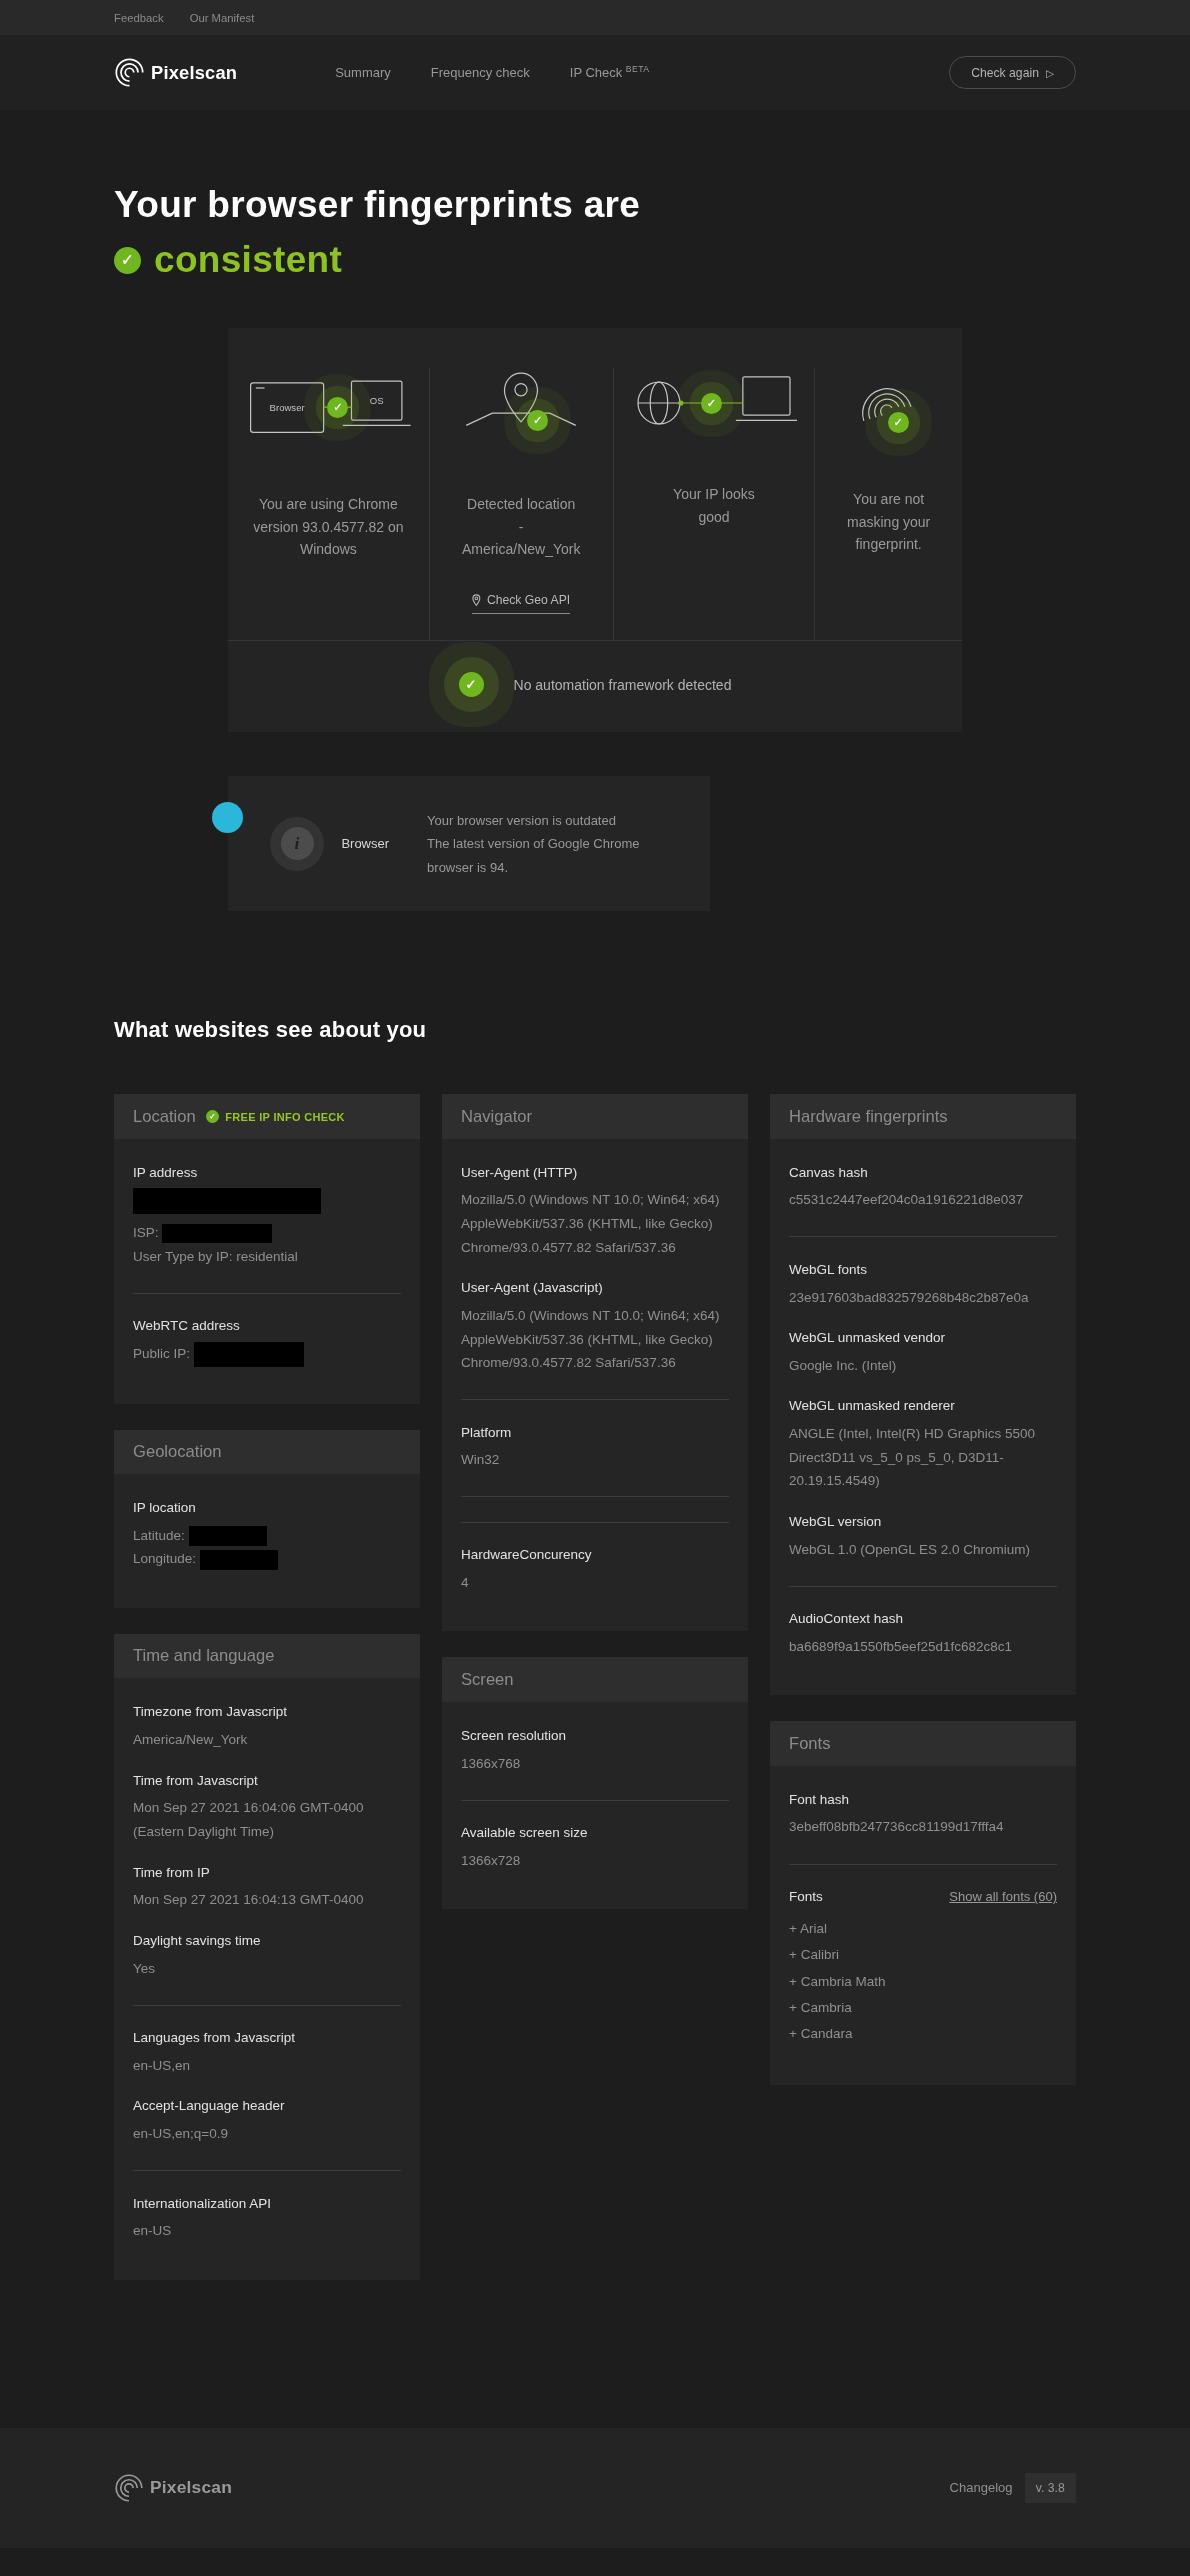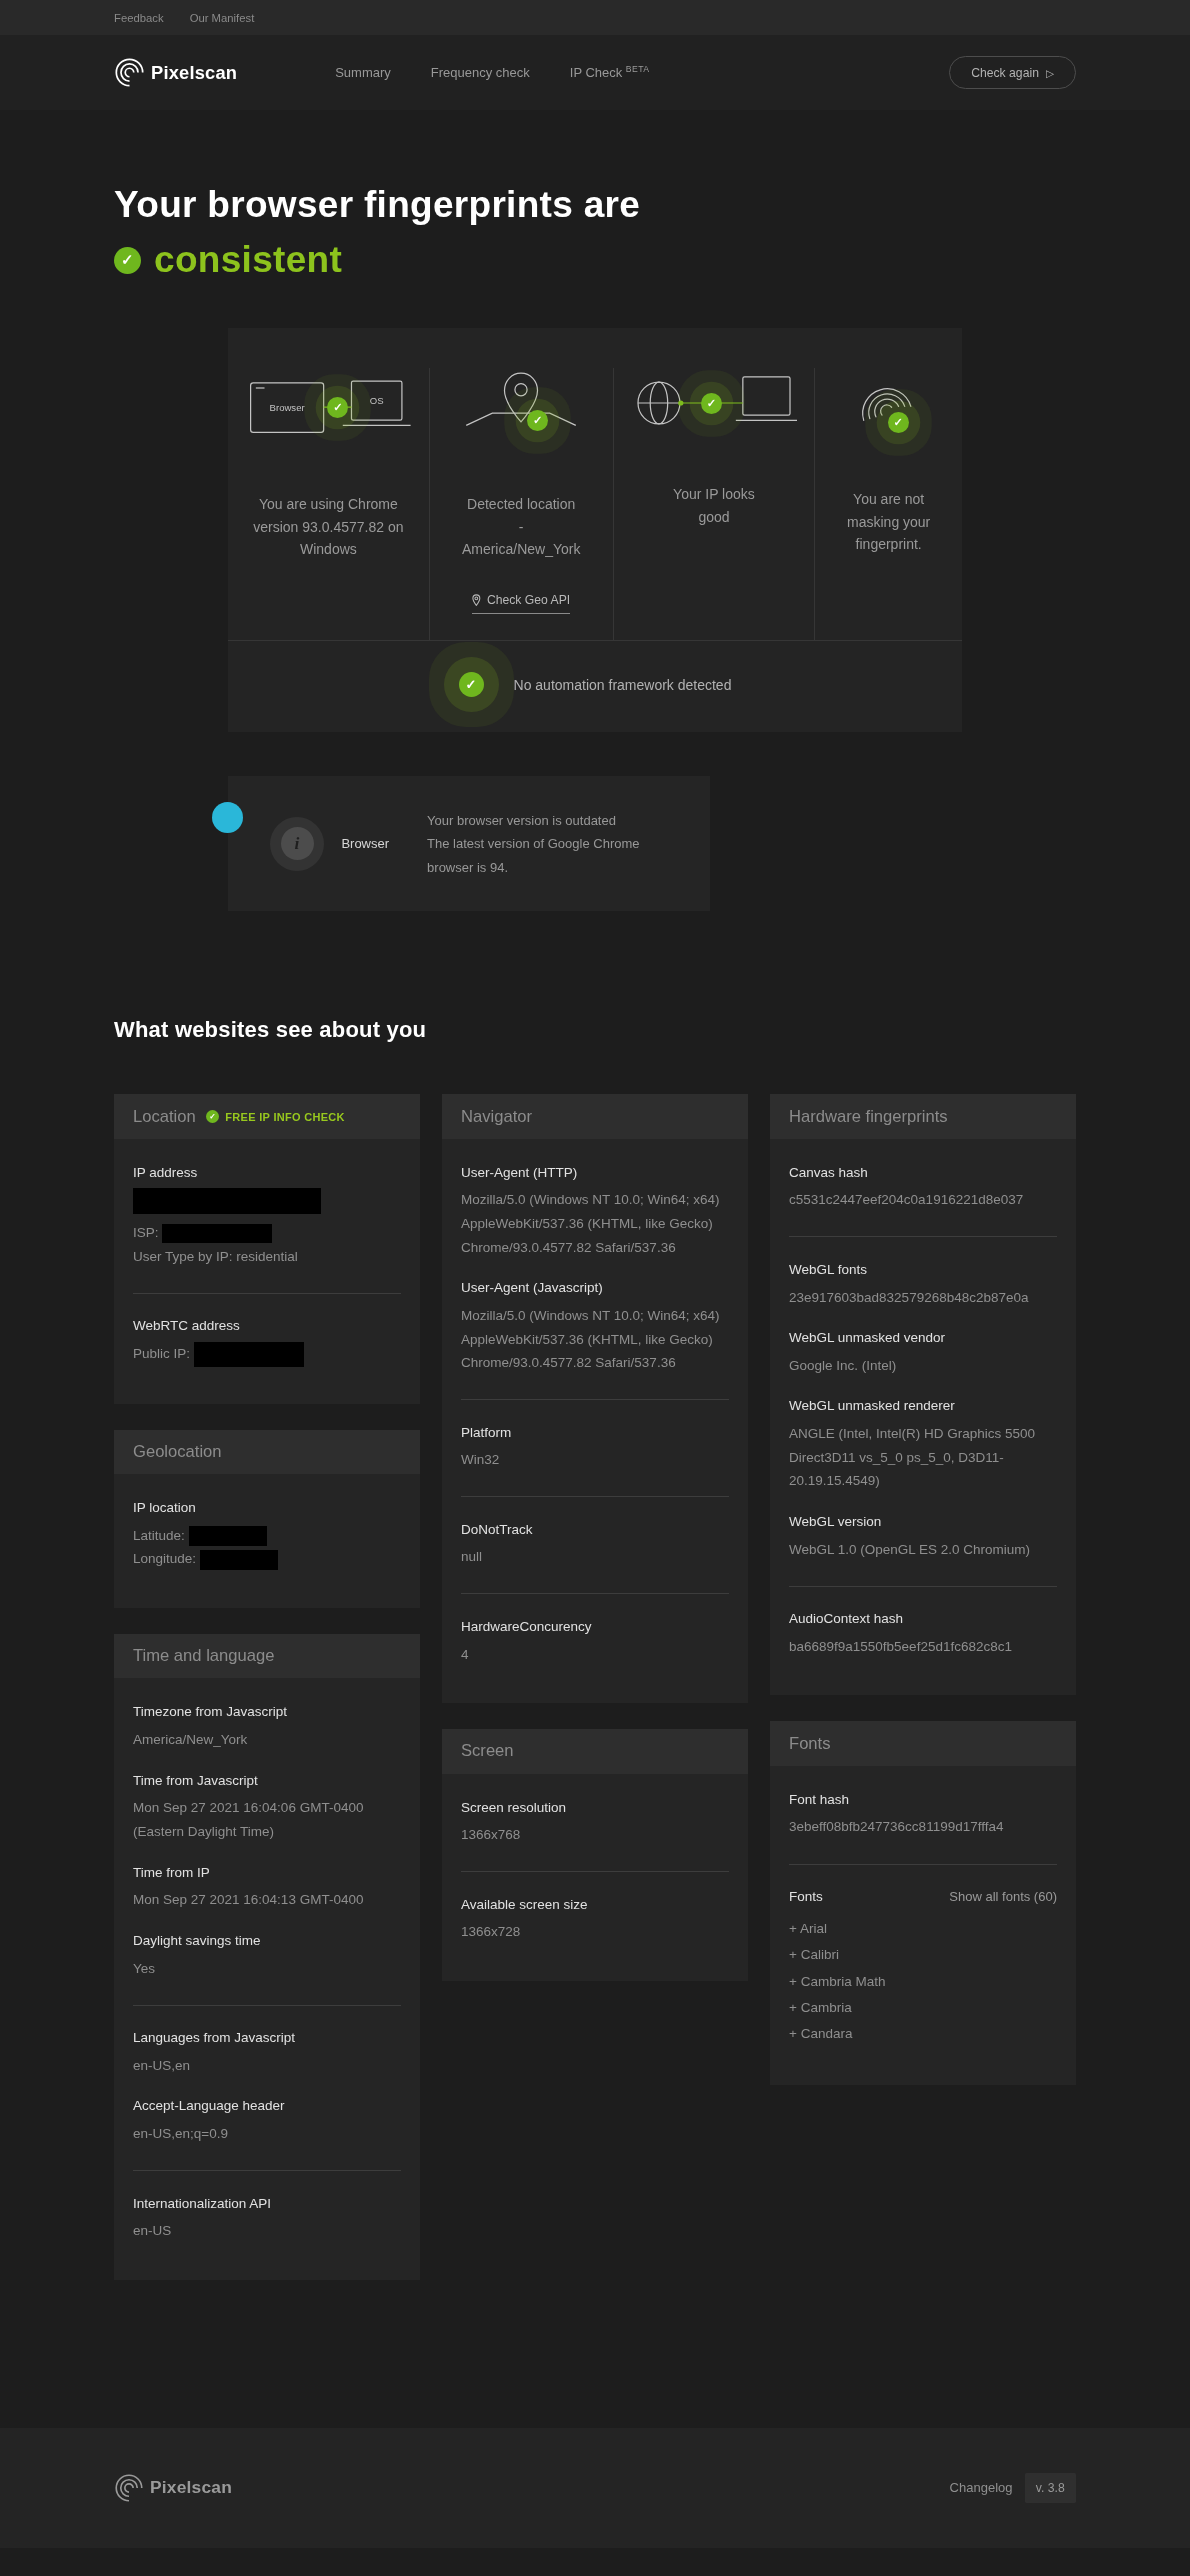--- a/index.html
+++ b/index.html
@@ -59,21 +59,21 @@
   .row .label{color:#e2e2e2;font-size:13.5px;margin-bottom:8.7px;}
   .row .value{color:#8f8f8f;font-size:13.5px;line-height:1.75;}
   hr.sep{border:none;border-top:0.9px solid #3d3d3d;margin:24.4px 0;}
   .redact{display:inline-block;background:#000;vertical-align:middle;}
   .redact.ip{width:188px;height:26px;display:block;margin:3.5px 0 7px;}
   .redact.isp{width:110px;height:19px;}
   .redact.pub{width:110px;height:24.4px;}
   .redact.lat,.redact.lon{width:78px;height:20px;}
   .fonts-head{display:flex;align-items:center;justify-content:space-between;margin-bottom:12.2px;}
   .fonts-head .label{color:#e2e2e2;font-size:13.5px;}
-  .show-all{color:#9a9a9a;font-size:13px;text-align:center;}
+  .show-all{color:#9a9a9a;font-size:13px;text-decoration:underline;text-align:center;}
   .font-list div{color:#8f8f8f;font-size:13.5px;line-height:1.95;}
   
   .footer{margin-top:148px;height:120px;background:#242424;display:flex;align-items:center;justify-content:space-between;padding:0 114px;}
   .footer .brand-name{color:#9a9a9a;font-size:17.4px;}
   .footer-right{display:flex;align-items:center;gap:12px;}
   .changelog{color:#8f8f8f;font-size:13px;}
   .version-chip{background:#2f2f2f;color:#9a9a9a;font-size:12.2px;padding:7.8px 11.3px;border-radius:1.7px;}
   .green-stroke{stroke:#7dbd1e;}
   .green-fill{fill:#7dbd1e;}
 </style>
@@ -318,24 +318,20 @@
         <div class="row">
           <div class="label">User-Agent (Javascript)</div>
           <div class="value">Mozilla/5.0 (Windows NT 10.0; Win64; x64) AppleWebKit/537.36 (KHTML, like Gecko) Chrome/93.0.4577.82 Safari/537.36</div>
         </div>
         <hr class="sep">
         <div class="row">
           <div class="label">Platform</div>
           <div class="value">Win32</div>
         </div>
         <hr class="sep">
-        <div class="row">
-          <div class="label">DoNotTrack</div>
-          <div class="value">null</div>
-        </div>
         <hr class="sep">
         <div class="row" style="margin-bottom:0;">
           <div class="label">HardwareConcurency</div>
           <div class="value">4</div>
         </div>
       </div>
     </div>
 
     <div class="pcard">
       <div class="phead">

